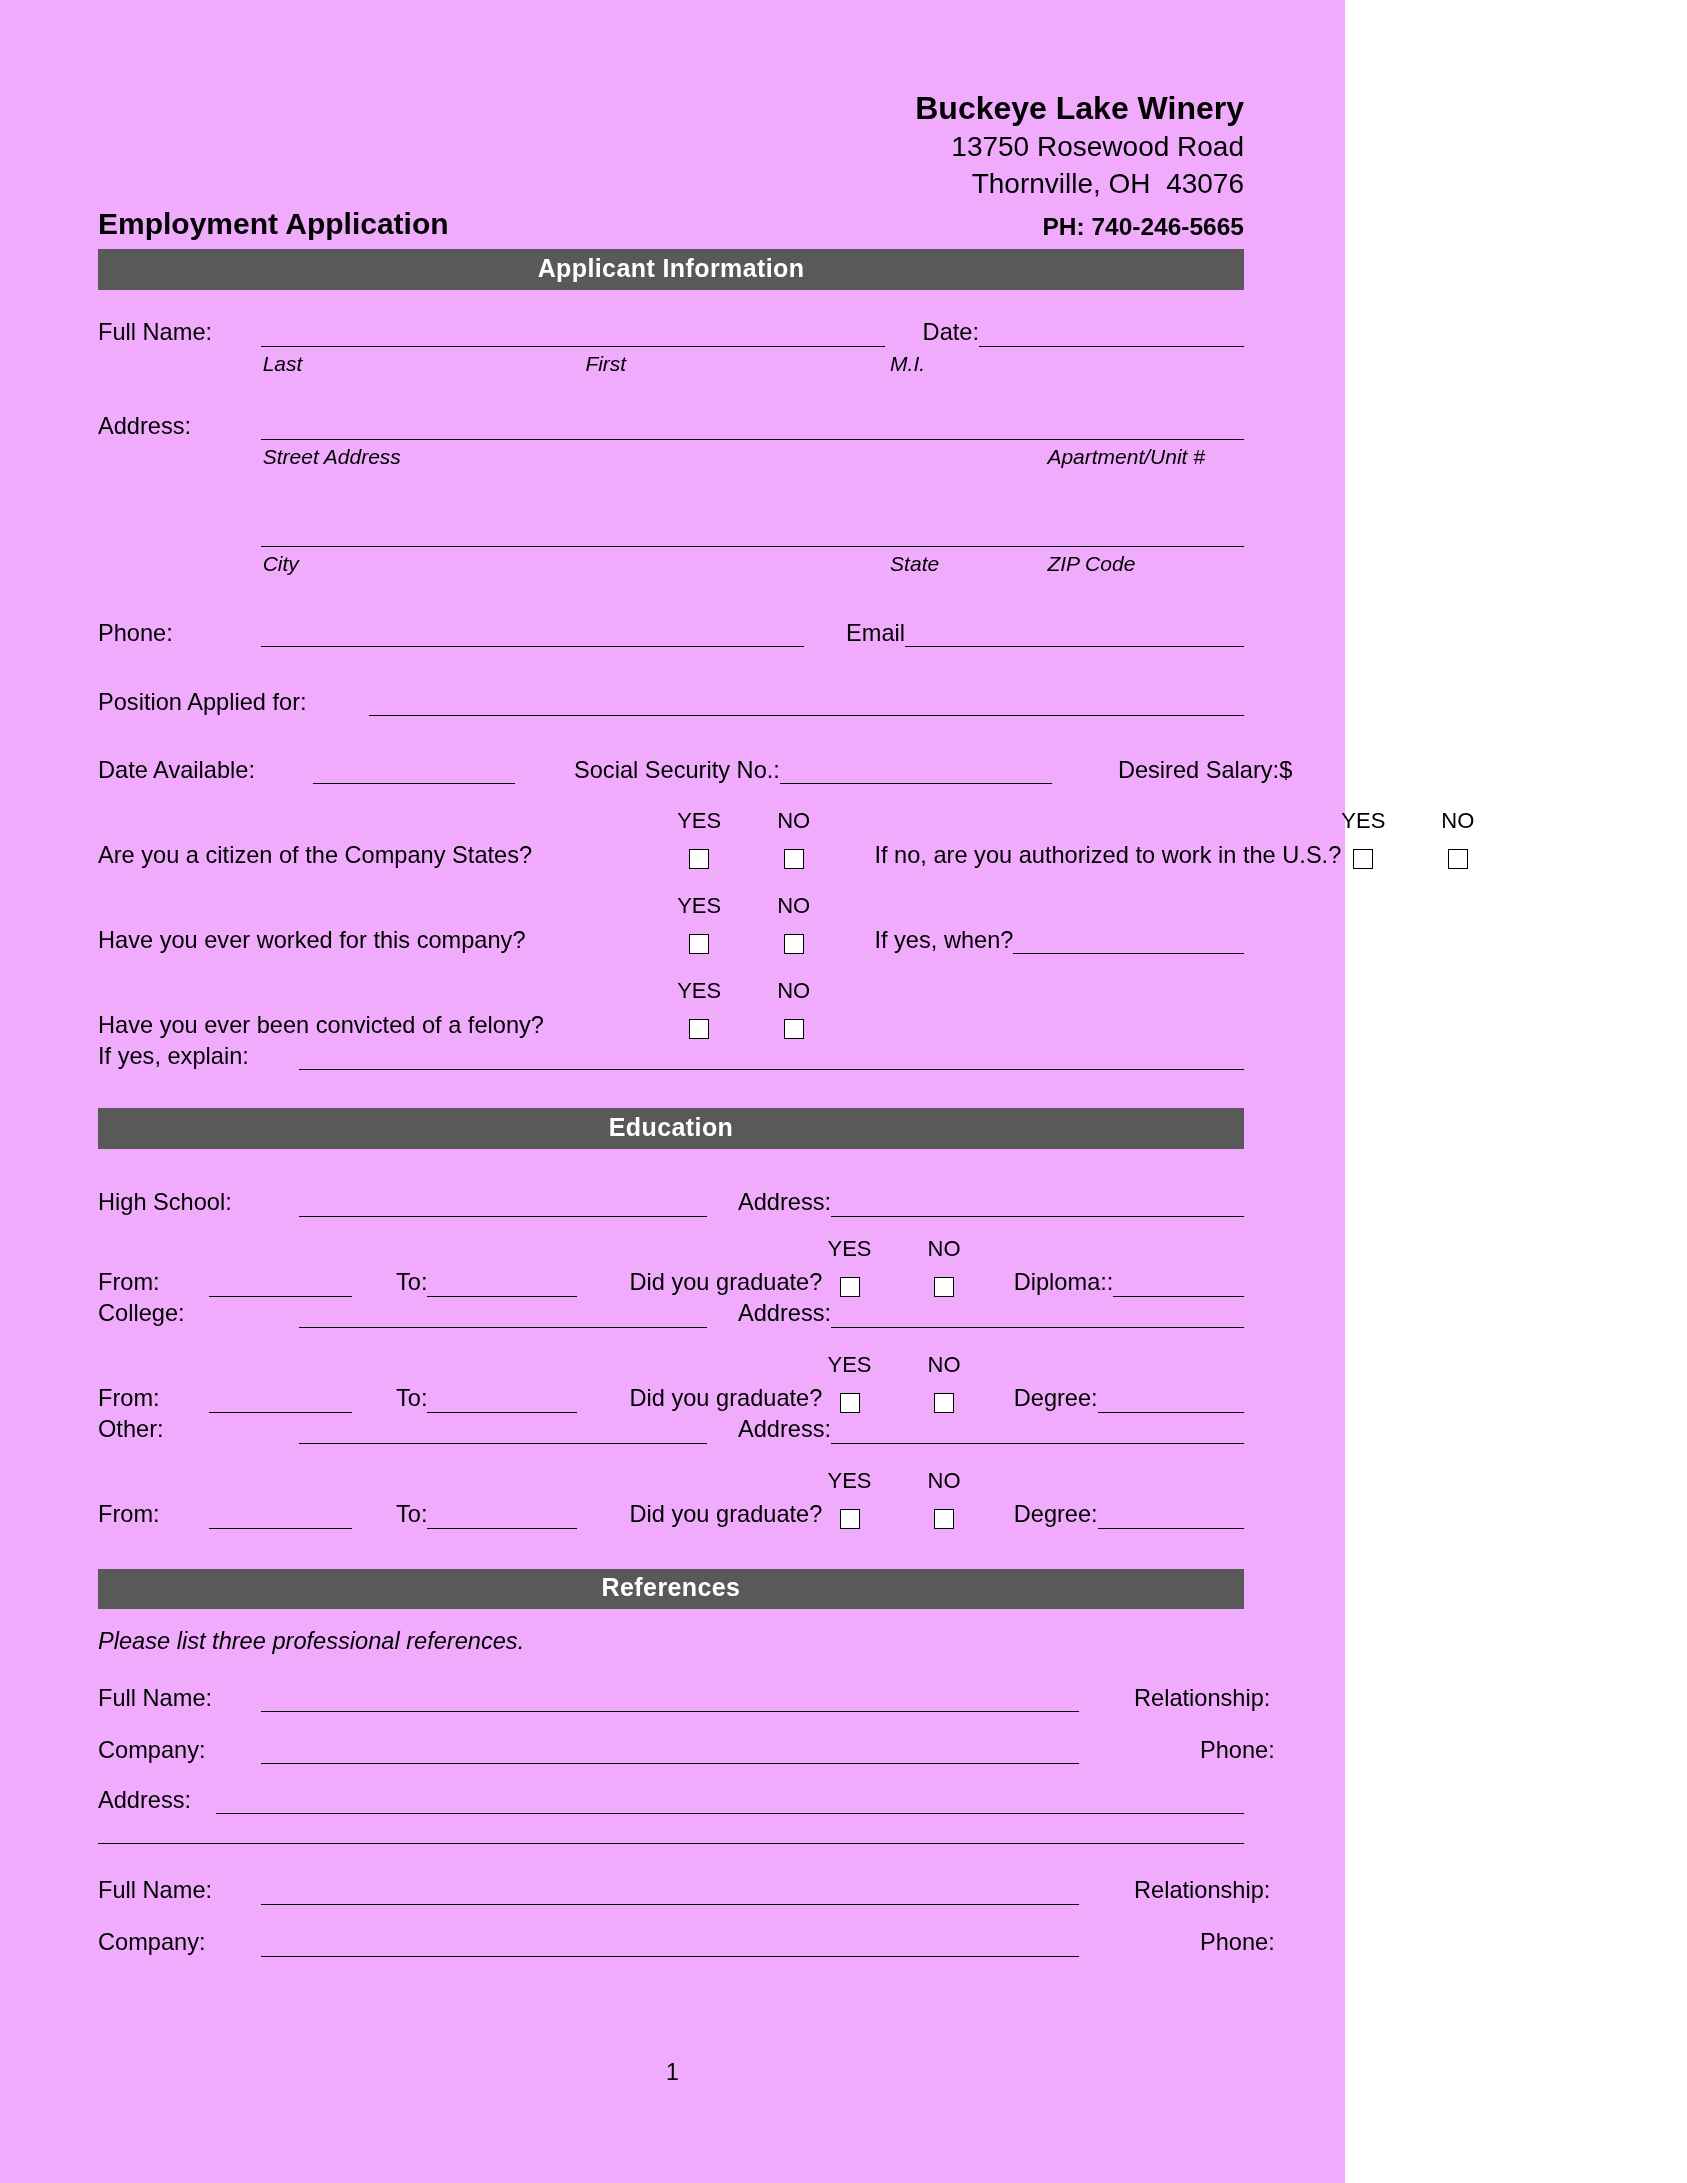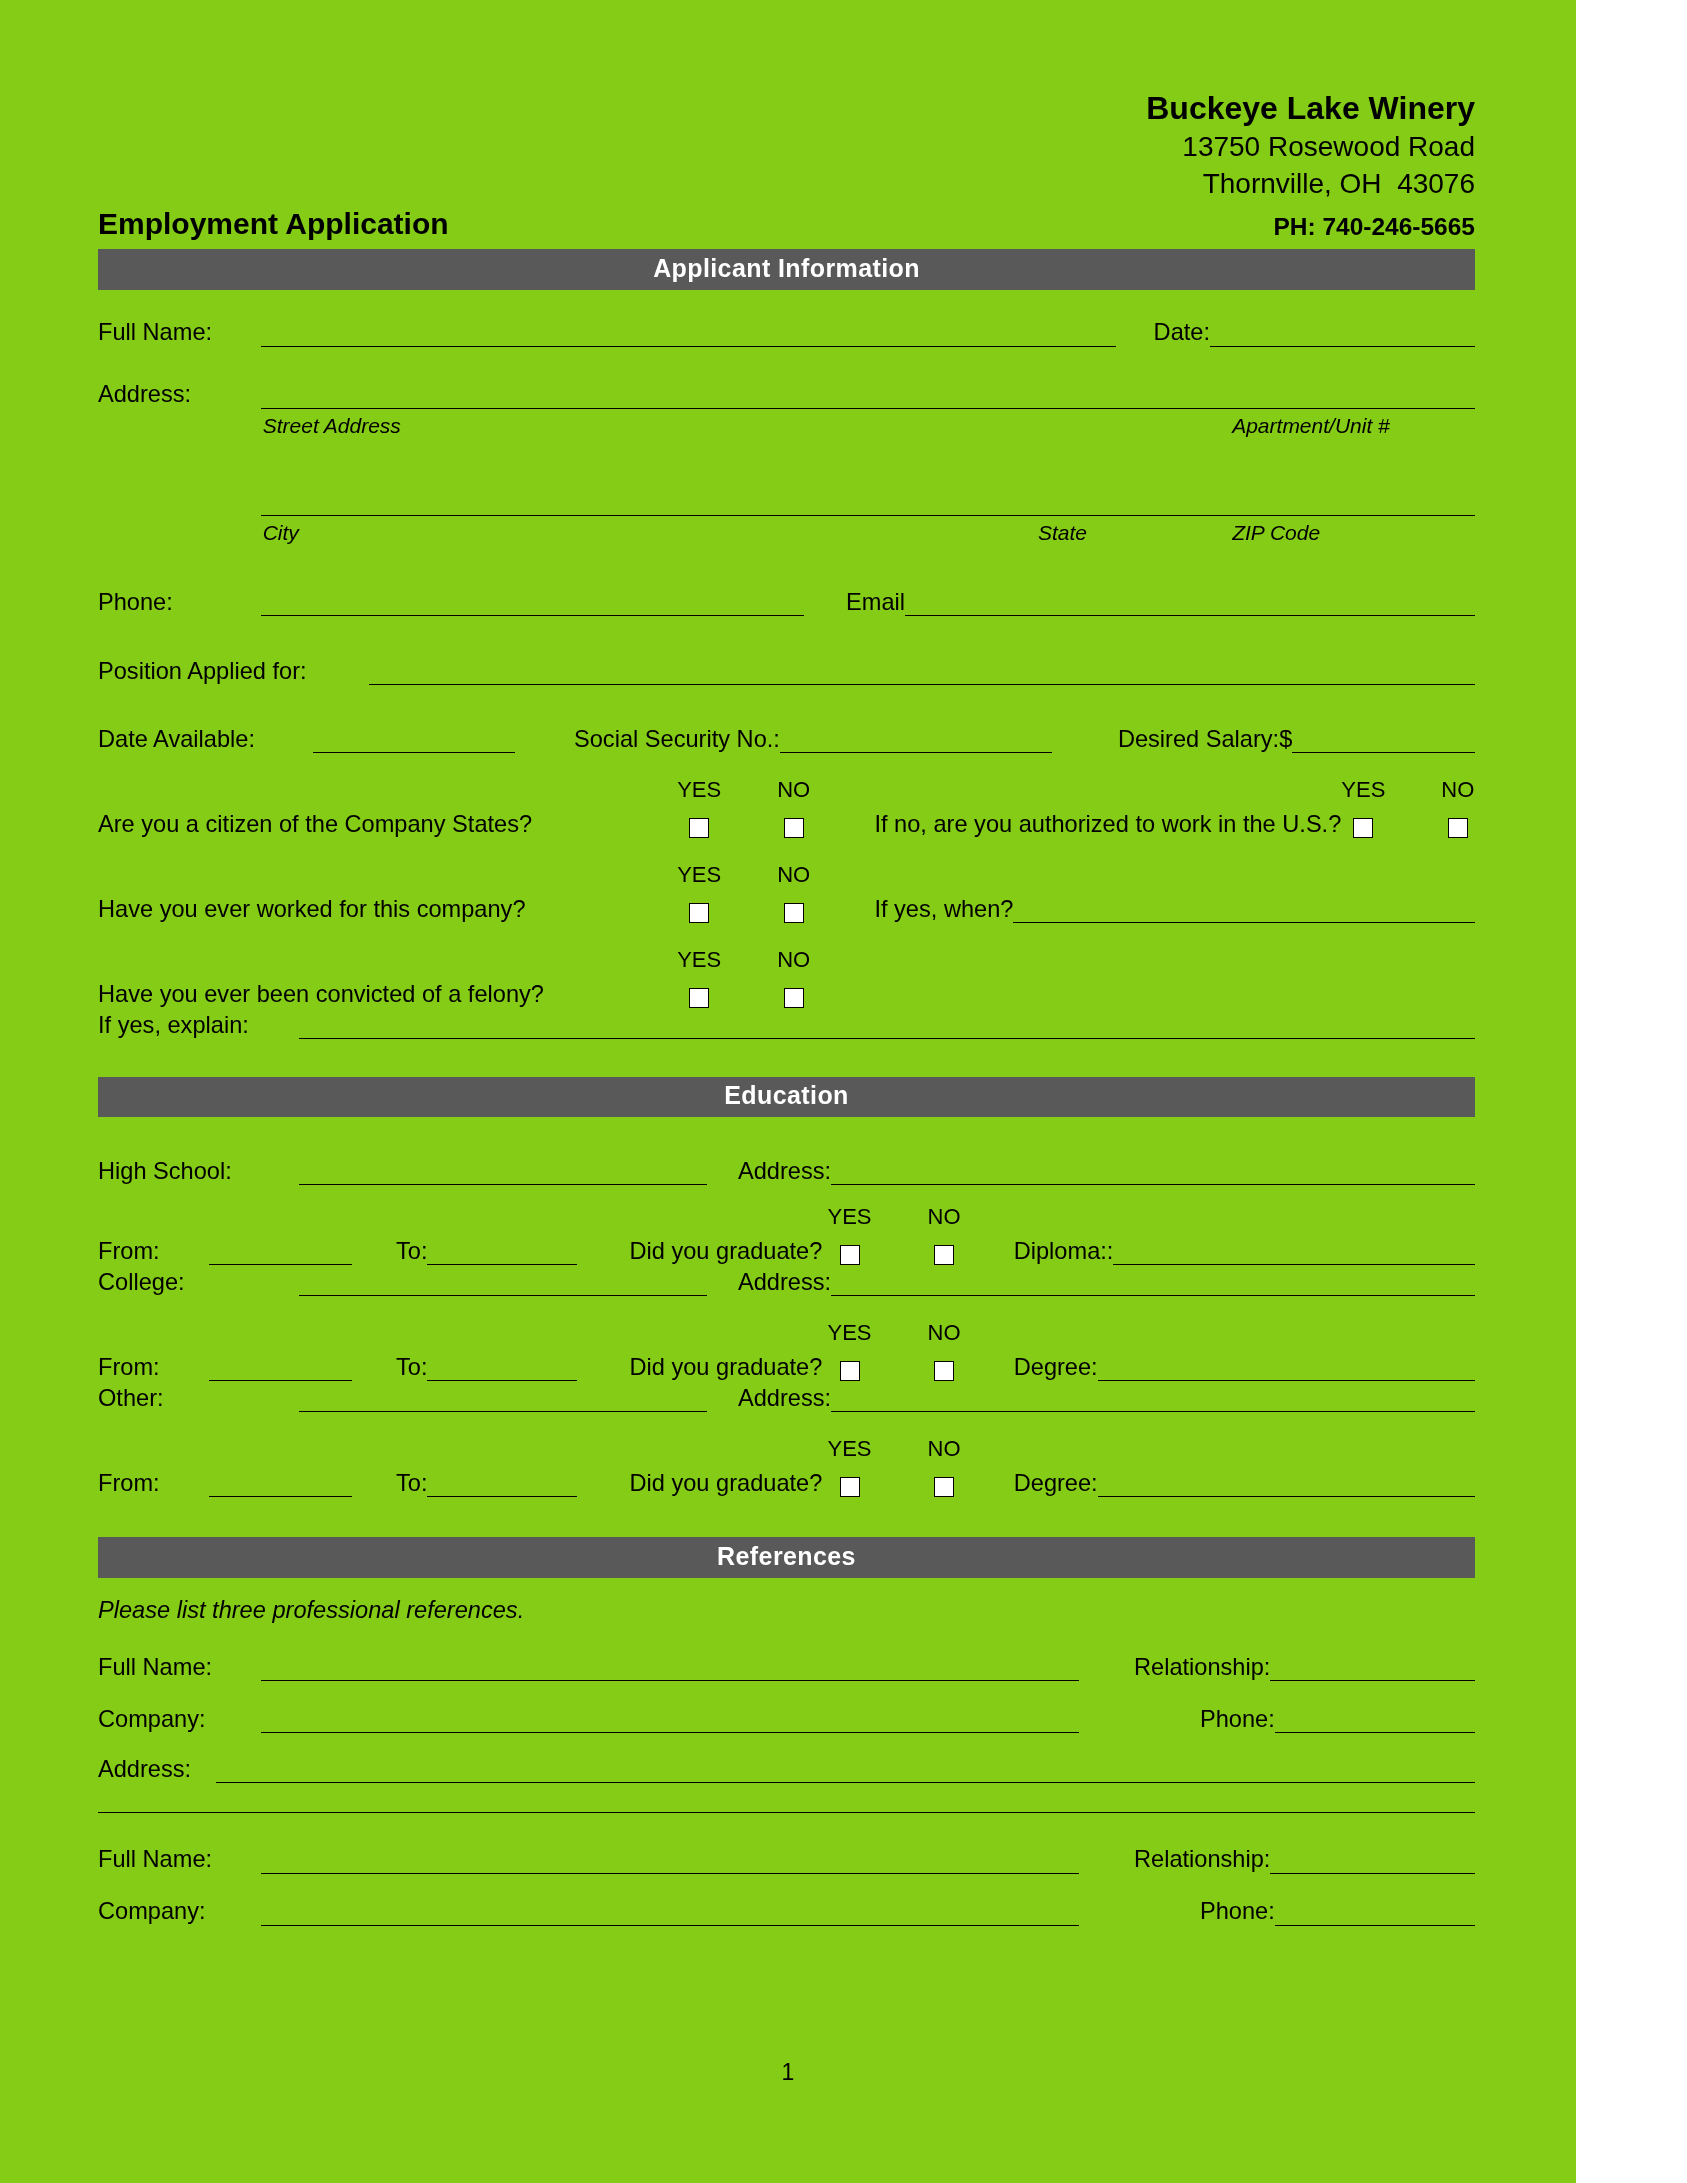--- a/index.html
+++ b/index.html
@@ -1,18 +1,18 @@
 <!DOCTYPE html>
 <html style="font-size:14px"><head>
 <meta charset="utf-8">
 <style>
   * { margin:0; padding:0; box-sizing:border-box; }
   html, body { background:#ffffff; }
   body { font-family:"Liberation Sans", sans-serif; color:#000; }
-  .page { width:1576px; height:2184px; padding:87px 101px 0 98px; position:relative; background:#84cc16; }
+  .page { width:1345px; height:2184px; padding:87px 101px 0 98px; position:relative; background:#f0abfc; }
 
   
   .header-right { text-align:right; line-height:1.32; }
   .company-name { font-size:32px; font-weight:700; }
   .company-addr { font-size:28px; font-weight:400; }
   .title-row { display:flex; justify-content:space-between; align-items:flex-end; margin-top:3.5px; margin-bottom:8.7px; }
   .form-title { font-size:30px; font-weight:700; }
   .phone-line { font-size:24.5px; font-weight:700; }
 
   
@@ -76,20 +76,25 @@
     </div>
   </header>
 
   <div class="section-bar">Applicant Information</div>
 
   <div class="row mt30">
     <span class="label fw187">Full Name:</span>
     <div class="blank grow"></div>
     <span class="label ml43">Date:</span>
     <div class="blank bw303"></div>
+  </div>
+  <div class="hints">
+    <span class="p0">Last</span>
+    <span class="p33">First</span>
+    <span class="p64">M.I.</span>
   </div>
 
   <div class="row mt36">
     <span class="label fw187">Address:</span>
     <div class="blank grow"></div>
   </div>
   <div class="hints">
     <span class="p0">Street Address</span>
     <span class="p80">Apartment/Unit #</span>
   </div>

